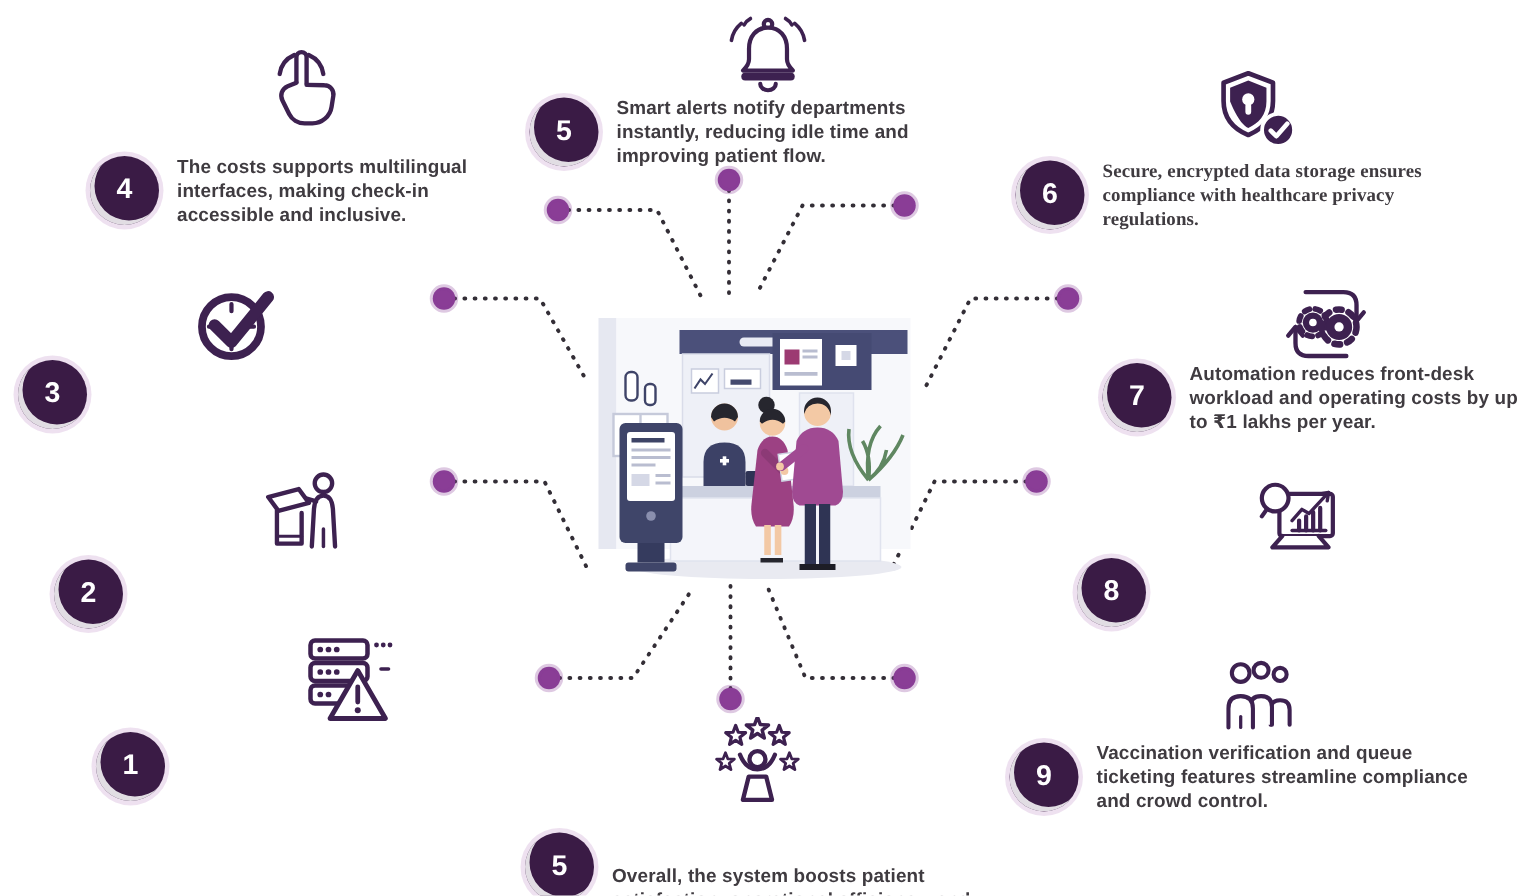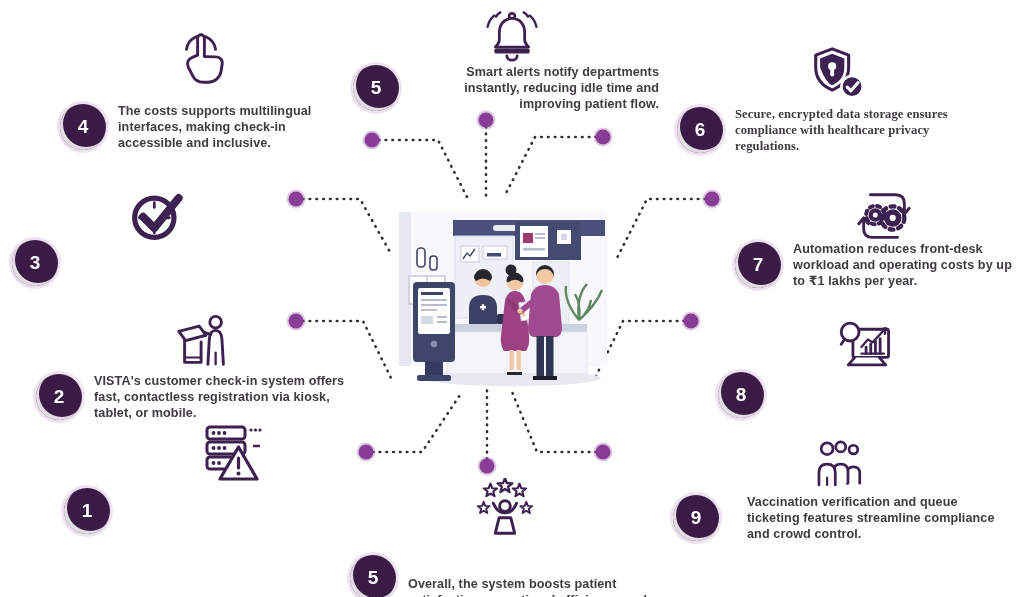--- a/index.html
+++ b/index.html
@@ -20,25 +20,25 @@
     font-size:19px;font-weight:bold;
     box-shadow:0 0 0 3px rgba(160,90,170,0.18), inset 3px -3px 0 rgba(255,255,255,0.85);}
   .item-text{font-size:12.6px;line-height:1.28;font-weight:600;color:var(--text-color);letter-spacing:0.1px;}
   .icon{position:absolute;color:var(--icon-color);}
   .icon svg{display:block;width:100%;height:100%;}
   
   .p1{left:64px;top:488px;}  .p1 .item-text{width:258px;}
   .p2{left:36px;top:373px;}  .p2 .item-text{width:252px;}
   .p3{left:12px;top:240px;}  .p3 .item-text{width:258px;}
   .p4{left:60px;top:103px;}  .p4 .item-text{width:212px;}
-  .p5{left:353px;top:64px;}  .p5 .item-text{width:248px;text-align:right;}
+  .p5{left:353px;top:64px;}  .p5 .item-text{width:248px;}
   .p6{left:677px;top:106px;} .p6 .item-text{width:248px;font-family:Liberation Serif, serif;}
   .p7{left:735px;top:241px;} .p7 .item-text{width:220px;}
   .p8{left:718px;top:372px;} .p8 .item-text{width:232px;}
-  .p9{left:673px;top:494px;} .p9 .item-text{width:254px;margin-left:16px;}
+  .p9{left:673px;top:494px;} .p9 .item-text{width:254px;}
   .p10{left:350px;top:532px;}.p10 .item-text{width:244px;margin-top:44px;}
   
   .i1{left:196px;top:422px;width:68px;height:64px;}
   .i2{left:172px;top:312px;width:64px;height:62px;}
   .i3{left:128px;top:184px;width:62px;height:60px;}
   .i4{left:170px;top:28px;width:62px;height:62px;}
   .i5{left:480px;top:10px;width:64px;height:60px;}
   .i6{left:806px;top:44px;width:64px;height:62px;}
   .i7{left:851px;top:186px;width:66px;height:62px;}
   .i8{left:834px;top:318px;width:66px;height:60px;}
@@ -197,21 +197,20 @@
       <path d="M36 54 l1.5 -26 q0.8 -9 6.5 -9 q5.7 0 6.5 9 l1.5 26" fill="#fff"></path>
       <path d="M44 42 v12" stroke-width="2.4"></path>
       <path d="M39 23 l-10 -3"></path>
       <path d="M6 20 l21 -5.5 l7 9.5 l-21 5.5 z" fill="#fff"></path>
       <path d="M12 29 v23 h17 v-21"></path>
       <path d="M12 47 h17" stroke-width="2"></path>
     </svg>
   </div>
   <div class="item-row p2">
     <div class="badge">2</div>
-    <div class="item-text">VISTA's customer check-in system offers fast, contactless registration via kiosk, tablet, or mobile.</div>
   </div>
 
   <div class="icon i1">
     <svg viewBox="0 0 64 64" fill="none" stroke="currentColor" stroke-width="3" stroke-linecap="round" stroke-linejoin="round">
       <rect x="9" y="5" width="38" height="12" rx="3" fill="#fff"></rect>
       <rect x="9" y="20" width="38" height="12" rx="3" fill="#fff"></rect>
       <rect x="9" y="35" width="38" height="12" rx="3" fill="#fff"></rect>
       <g fill="currentColor" stroke="none">
         <circle cx="15.5" cy="11" r="1.9"></circle>
           <circle cx="21" cy="11" r="1.9"></circle>

